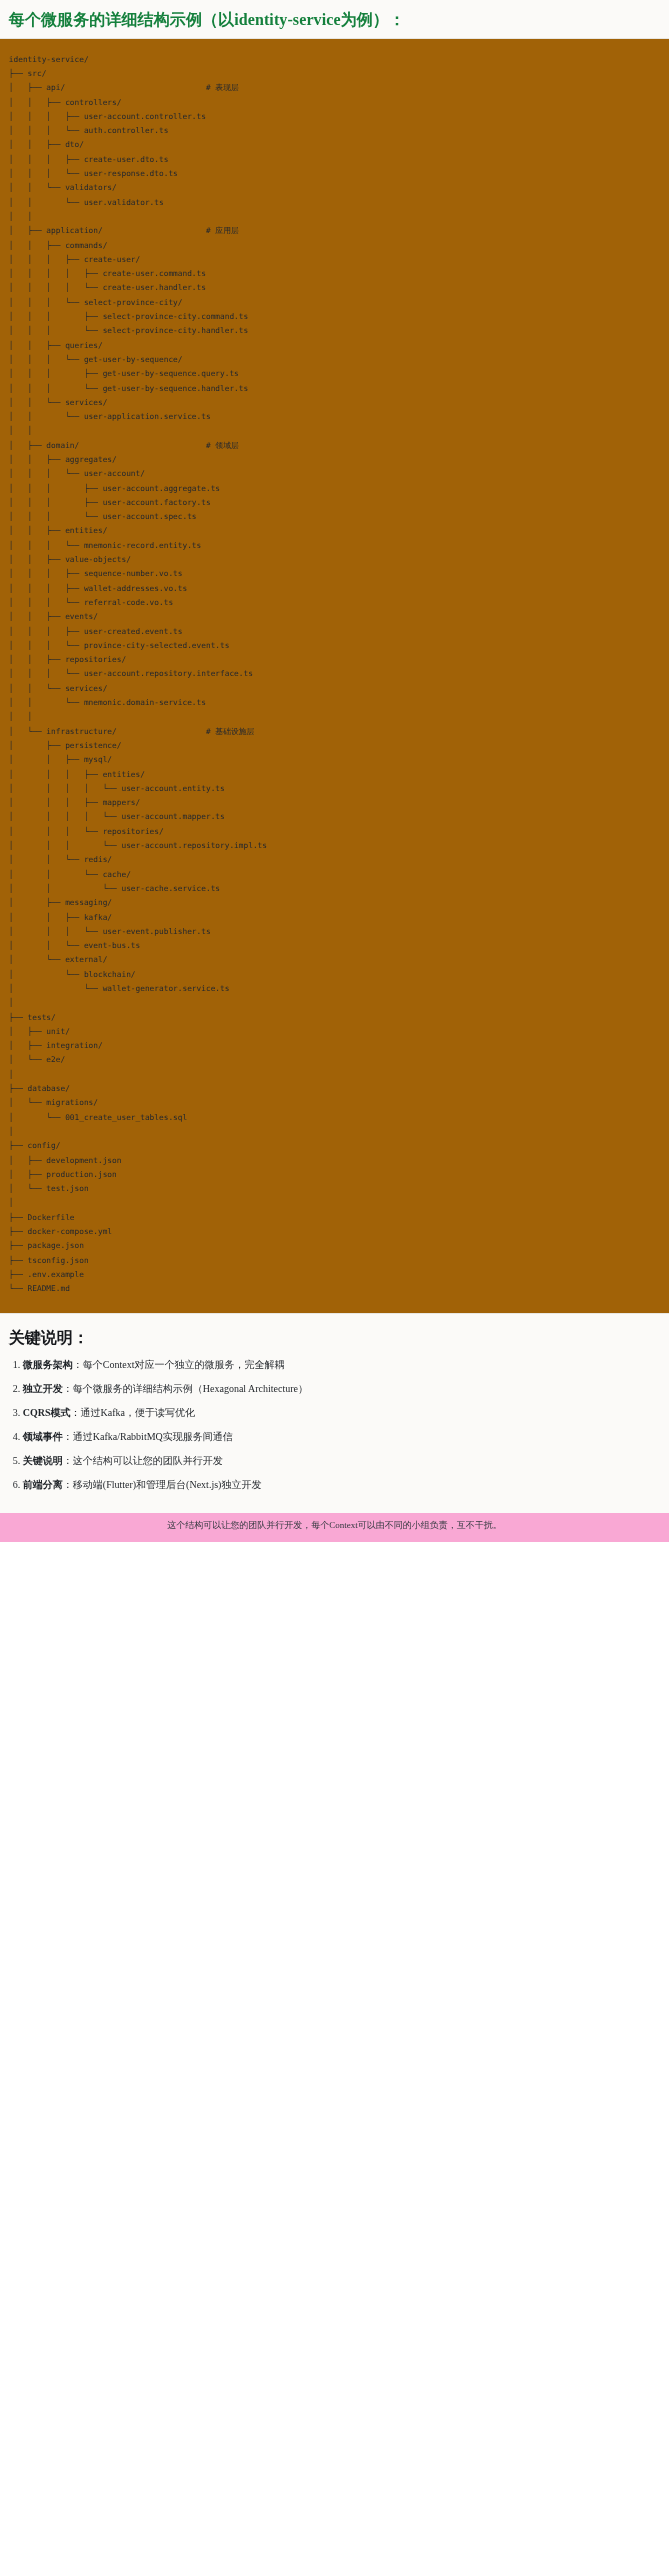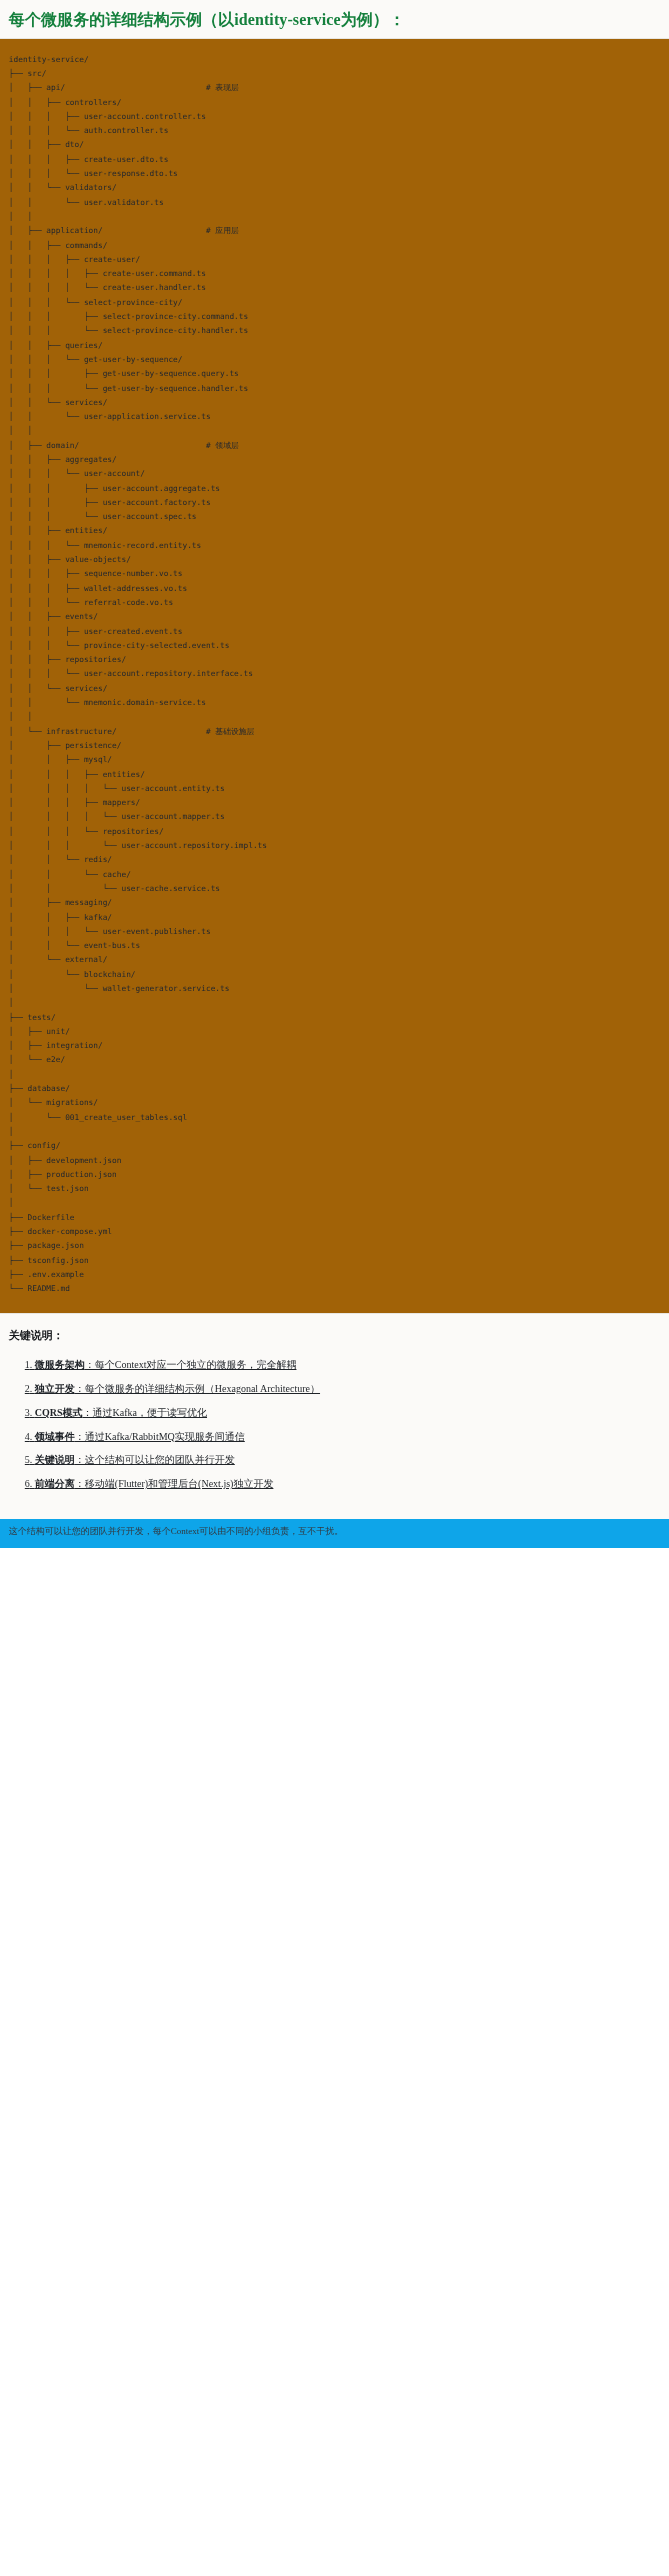--- a/index.html
+++ b/index.html
@@ -57,30 +57,29 @@
   .notes-band {
     background: #fbfaf8;
     border-top: 0.6px solid #e8e6e1;
     padding: 13.8px 8.8px 11.3px 8.8px;
     box-sizing: border-box;
   }
   .notes-title {
     margin: 0 0 10px 0;
     font-family: "Liberation Serif", serif;
     font-weight: bold;
-    font-size: 11px;
+    font-size: 16px;
     line-height: 1.3;
     color: #16181c;
   }
   ol.notes-list {
-    margin: 16px;
+    margin: 4px;
     padding: 0;
     list-style: none;
     counter-reset: noteidx;
-    text-decoration: underline;
   }
   ol.notes-list li {
     counter-increment: noteidx;
     font-family: "Liberation Serif", serif;
     font-size: 10px;
     line-height: 1.45;
     margin: 0 0 9.4px 0;
     color: #1f2328;
   }
   ol.notes-list li::before {
@@ -91,23 +90,24 @@
   }
   ol.notes-list li .nlabel {
     font-weight: bold;
   }
   ol.notes-list li .ntext {
     font-weight: normal;
   }
 
   
   .footer-band {
-    background: #0ea5e9;
+    background: #f9a8d4;
     padding: 6.3px 8.8px 8.8px 8.8px;
     box-sizing: border-box;
+    text-align: center;
   }
   .footer-band p {
     margin: 0;
     font-family: "Liberation Serif", serif;
     font-size: 9px;
     line-height: 1.5;
     color: #33383f;
   }
 </style>
 </head>

